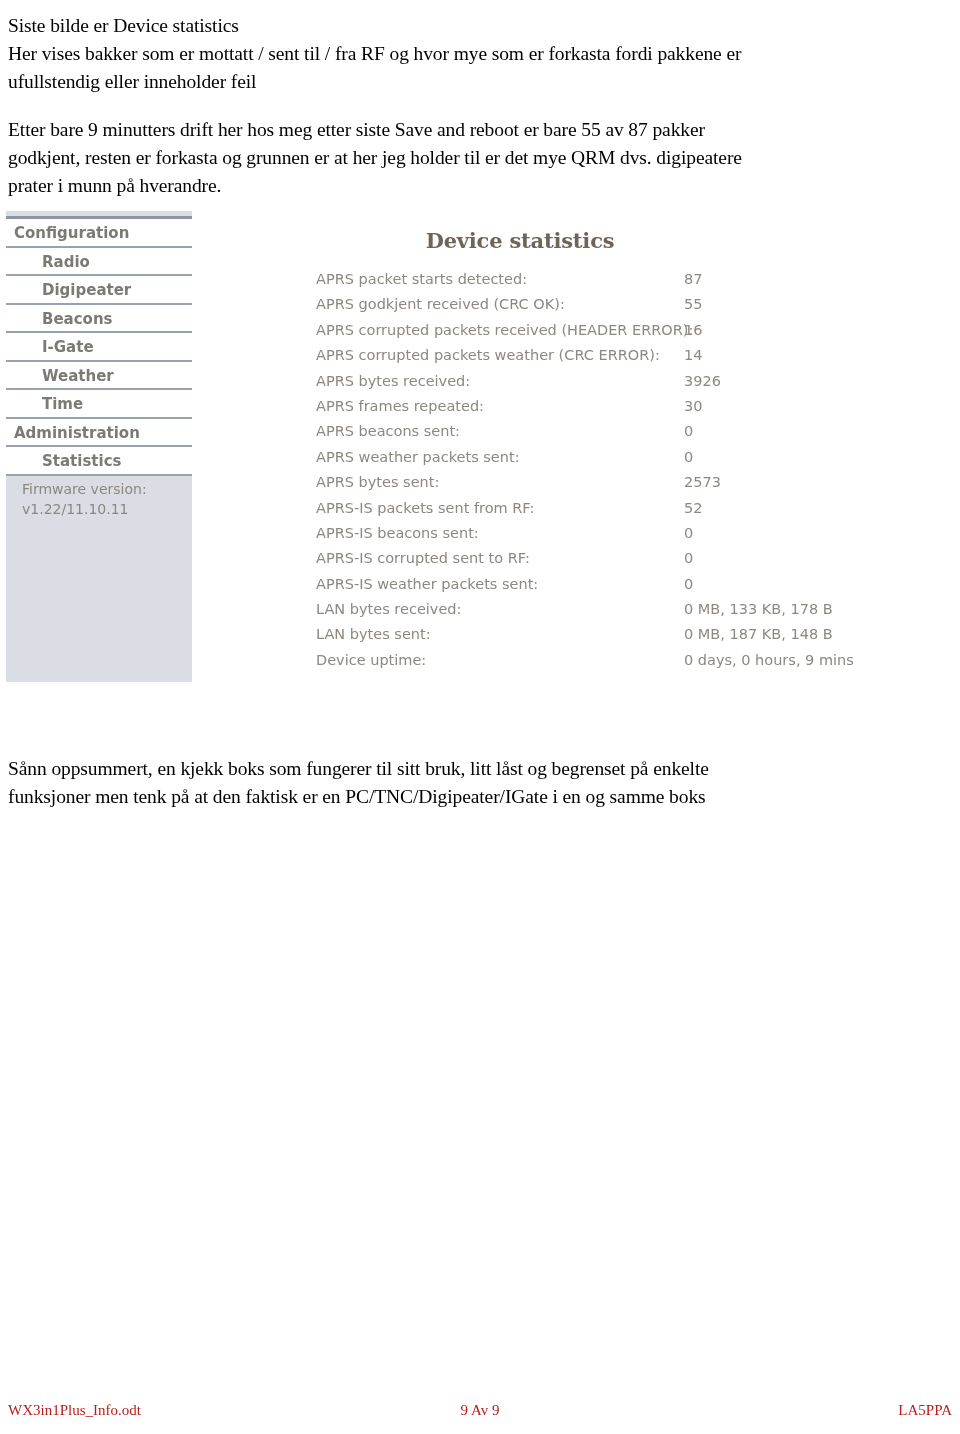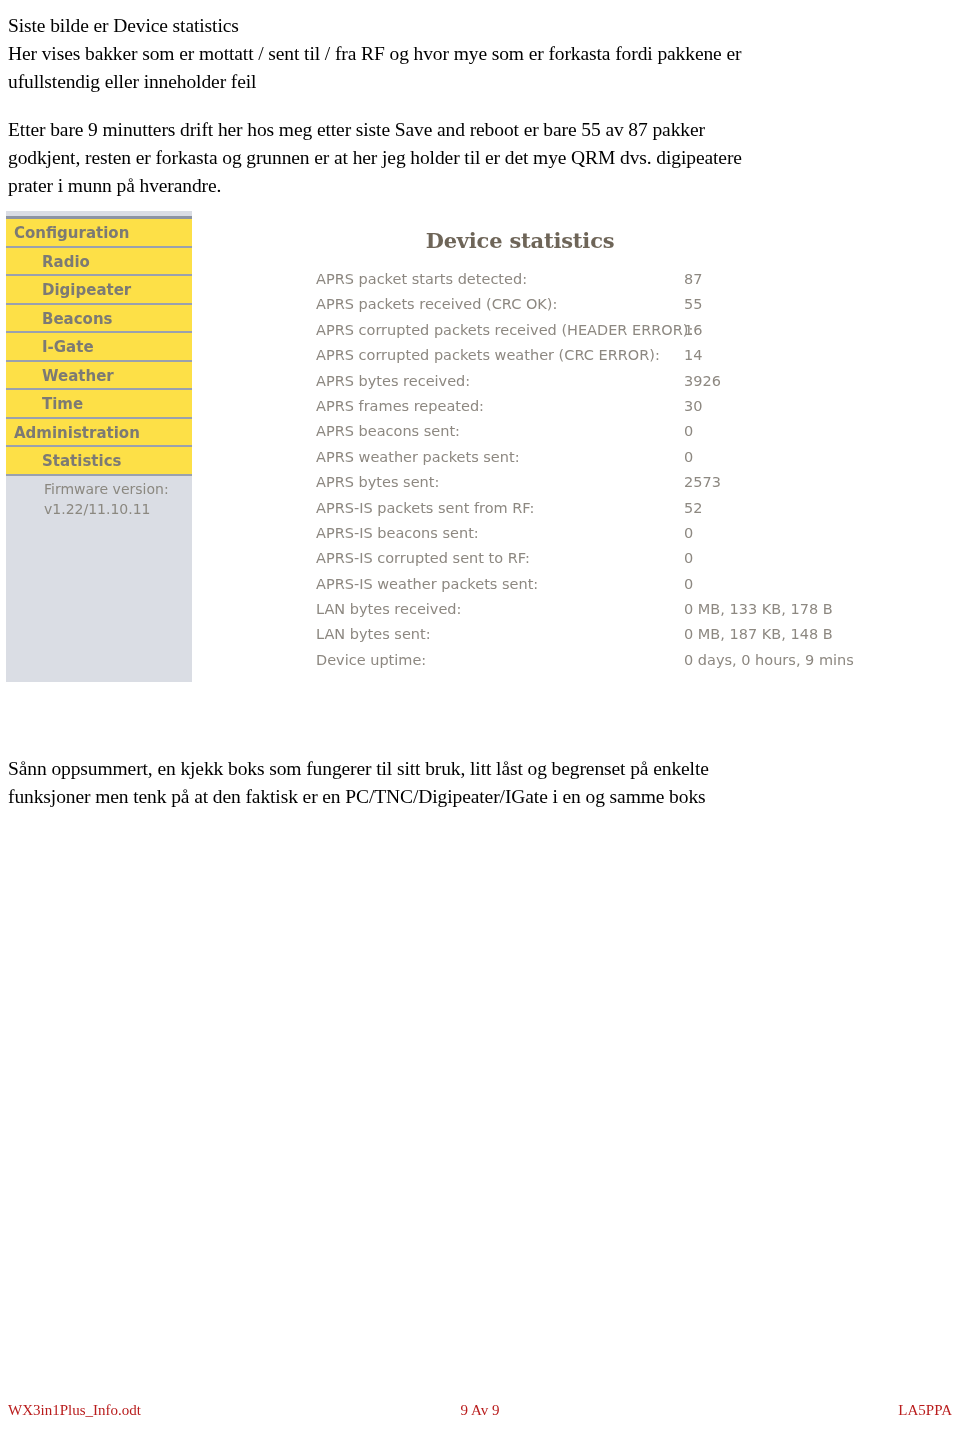--- a/index.html
+++ b/index.html
@@ -59,36 +59,36 @@
     top: -8px;
     width: 186px;
     height: 5px;
     background: #dadde4;
   }
   .sb-item {
     position: relative;
     height: 28.5px;
     line-height: 28.5px;
     border-bottom: 2px solid #9aa1ae;
-    background: #fde047;
+    background: #ffffff;
     font-family: "DejaVu Sans", sans-serif;
     font-size: 15px;
     font-weight: bold;
     color: #7c7a74;
     white-space: nowrap;
     box-sizing: border-box;
   }
   .sb-item.top { padding-left: 8px; }
   .sb-item.sub { padding-left: 36px; font-weight: bold; }
   .sb-footer {
     position: absolute;
     left: 0;
     top: 260px;
     width: 186px;
-    padding-left: 38px;
+    padding-left: 16px;
     box-sizing: border-box;
     font-family: "DejaVu Sans", sans-serif;
     font-size: 14px;
     line-height: 20px;
     color: #8b8880;
   }
 
   
   .stats {
     position: absolute;
@@ -206,21 +206,21 @@
 
   <div class="stats">
     <div class="stats-title">Device statistics</div>
 
     <div class="stats-list">
       <div class="stat-row">
         <span class="stat-label">APRS packet starts detected:</span>
         <span class="stat-value">87</span>
       </div>
       <div class="stat-row">
-        <span class="stat-label">APRS packets received (CRC OK):</span>
+        <span class="stat-label">APRS godkjent received (CRC OK):</span>
         <span class="stat-value">55</span>
       </div>
       <div class="stat-row">
         <span class="stat-label">APRS corrupted packets received (HEADER ERROR):</span>
         <span class="stat-value">16</span>
       </div>
       <div class="stat-row">
         <span class="stat-label">APRS corrupted packets weather (CRC ERROR):</span>
         <span class="stat-value">14</span>
       </div>

